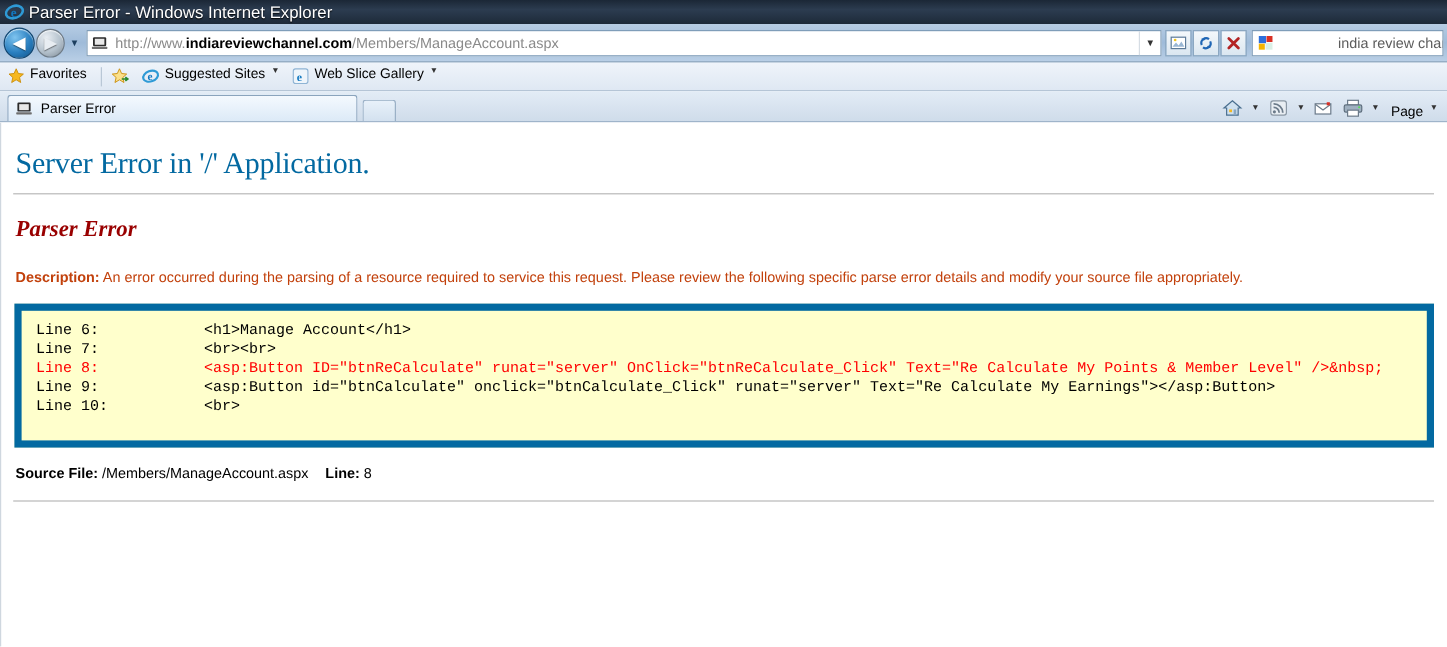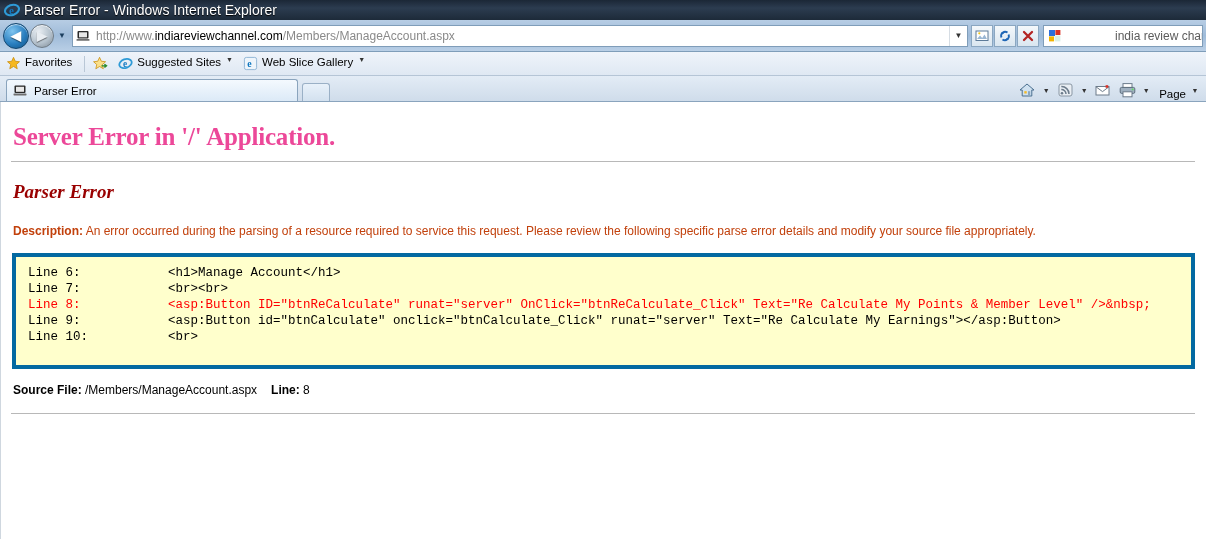--- a/index.html
+++ b/index.html
@@ -82,21 +82,21 @@
     width: 16px; height: 16px; margin: 0 4px 0 3px; flex: none;
     position: relative;
   }
   .addr-text {
     font-size: 12px;
     color: #8a8a8a;
     white-space: nowrap; overflow: hidden;
     flex: 1 1 auto;
     font-family: "Liberation Sans", sans-serif;
   }
-  .addr-text b { color: #000000; font-weight: normal; }
+  .addr-text b { color: #000000; font-weight: bold; }
   .addr-caret {
     width: 18px; height: 20px; flex: none;
     display: flex; align-items: center; justify-content: center;
     color: #333; font-size: 8px;
     border-left: 1px solid #d6dde4;
   }
   .iconbtn {
     width: 22px; height: 22px; flex: none;
     display: flex; align-items: center; justify-content: center;
     border: 1px solid transparent;
@@ -176,22 +176,22 @@
     padding: 0 0 0 0;
     font-family: "Liberation Serif", serif;
     height: calc(539px - 20px - 32px - 24px - 26px);
     overflow: hidden;
     position: relative;
   }
   .page-inner { padding: 12px 11px 0 11px; }
   h1.srv {
     font-family: "Liberation Serif", serif;
     font-size: 25px;
-    color: #ec4899;
-    font-weight: bold;
+    color: #0369a1;
+    font-weight: normal;
     margin: 9px 0 0 2px;
     letter-spacing: -0.2px;
   }
   hr.rule {
     border: none;
     border-top: 1px solid #b8b8b8;
     margin: 10px 0 0 0;
   }
   h2.perr {
     font-family: "Liberation Serif", serif;
@@ -211,21 +211,21 @@
   }
   p.para b { font-weight: bold; }
   .srcerr-label {
     font-family: "Liberation Sans", sans-serif;
     font-size: 12px;
     font-weight: bold;
     margin: 21px 0 0 2px;
   }
   .codebox {
     background: #ffffcc;
-    border: 4px solid #0369a1;
+    border: 6px solid #0369a1;
     margin: 15px 0 0 1px;
     padding: 8px 0 20px 0;
     font-family: "Liberation Mono", monospace;
     font-size: 12.5px;
     line-height: 16px;
     white-space: pre;
     overflow: hidden;
     position: relative;
   }
   .codebox .cl { color: #000000; padding-left: 12px; }

